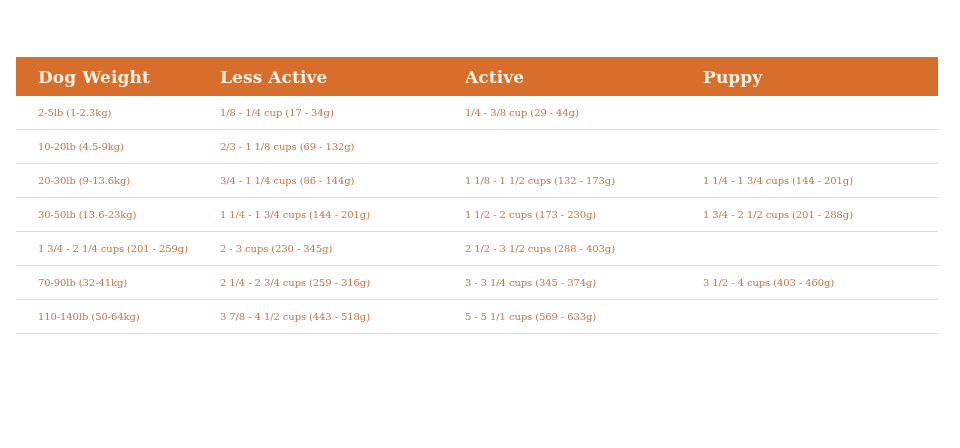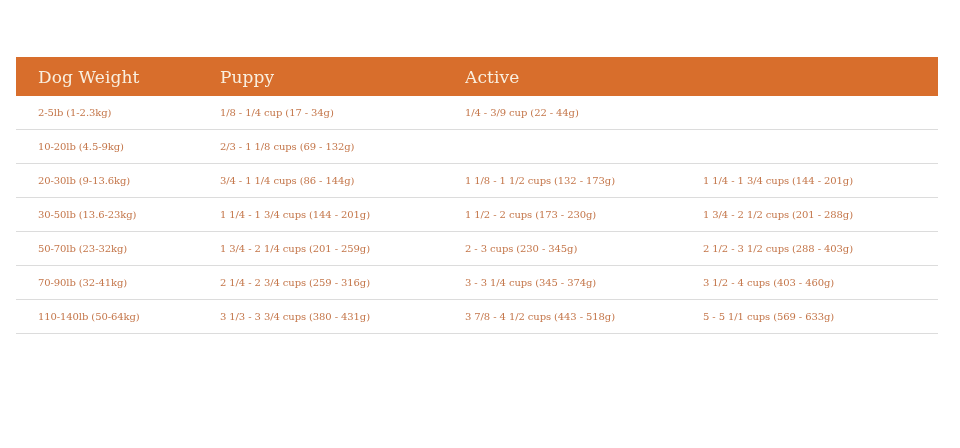--- a/index.html
+++ b/index.html
@@ -32,21 +32,21 @@
   .thead {
     display: grid;
     grid-template-columns: 182px 245px 238px 1fr;
     align-items: center;
     height: 39px;
     padding-left: 22px;
     box-sizing: border-box;
     background: var(--header-bg);
     color: var(--header-text);
     font-size: 17px;
-    font-weight: 400;
+    font-weight: 700;
     letter-spacing: 0.1px;
   }
   .trow {
     display: grid;
     grid-template-columns: 182px 245px 238px 1fr;
     align-items: center;
     height: 34px;
     padding-left: 22px;
     box-sizing: border-box;
     border-bottom: 1px solid var(--divider);
@@ -60,58 +60,57 @@
     white-space: nowrap;
   }
 </style>
 </head>
 <body style="background: rgb(255, 255, 255);">
 
 <div class="page">
   <div class="feeding-table">
     <div class="thead">
       <div class="hcell">Dog Weight</div>
+      <div class="hcell">Less Active</div>
+      <div class="hcell">Active</div>
       <div class="hcell">Puppy</div>
-      <div class="hcell">Active</div>
     </div>
     <div>
         <div class="trow">
           <div class="tcell">2-5lb (1-2.3kg)</div>
           <div class="tcell">1/8 - 1/4 cup (17 - 34g)</div>
-          <div class="tcell">1/4 - 3/9 cup (22 - 44g)</div>
+          <div class="tcell">1/4 - 3/8 cup (29 - 44g)</div>
         </div>
         <div class="trow">
           <div class="tcell">10-20lb (4.5-9kg)</div>
           <div class="tcell">2/3 - 1 1/8 cups (69 - 132g)</div>
         </div>
         <div class="trow">
           <div class="tcell">20-30lb (9-13.6kg)</div>
           <div class="tcell">3/4 - 1 1/4 cups (86 - 144g)</div>
           <div class="tcell">1 1/8 - 1 1/2 cups (132 - 173g)</div>
           <div class="tcell">1 1/4 - 1 3/4 cups (144 - 201g)</div>
         </div>
         <div class="trow">
           <div class="tcell">30-50lb (13.6-23kg)</div>
           <div class="tcell">1 1/4 - 1 3/4 cups (144 - 201g)</div>
           <div class="tcell">1 1/2 - 2 cups (173 - 230g)</div>
           <div class="tcell">1 3/4 - 2 1/2 cups (201 - 288g)</div>
         </div>
         <div class="trow">
-          <div class="tcell">50-70lb (23-32kg)</div>
           <div class="tcell">1 3/4 - 2 1/4 cups (201 - 259g)</div>
           <div class="tcell">2 - 3 cups (230 - 345g)</div>
           <div class="tcell">2 1/2 - 3 1/2 cups (288 - 403g)</div>
         </div>
         <div class="trow">
           <div class="tcell">70-90lb (32-41kg)</div>
           <div class="tcell">2 1/4 - 2 3/4 cups (259 - 316g)</div>
           <div class="tcell">3 - 3 1/4 cups (345 - 374g)</div>
           <div class="tcell">3 1/2 - 4 cups (403 - 460g)</div>
         </div>
         <div class="trow">
           <div class="tcell">110-140lb (50-64kg)</div>
-          <div class="tcell">3 1/3 - 3 3/4 cups (380 - 431g)</div>
           <div class="tcell">3 7/8 - 4 1/2 cups (443 - 518g)</div>
           <div class="tcell">5 - 5 1/1 cups (569 - 633g)</div>
         </div>
       </div>
   </div>
 </div>
 
 </body></html>

